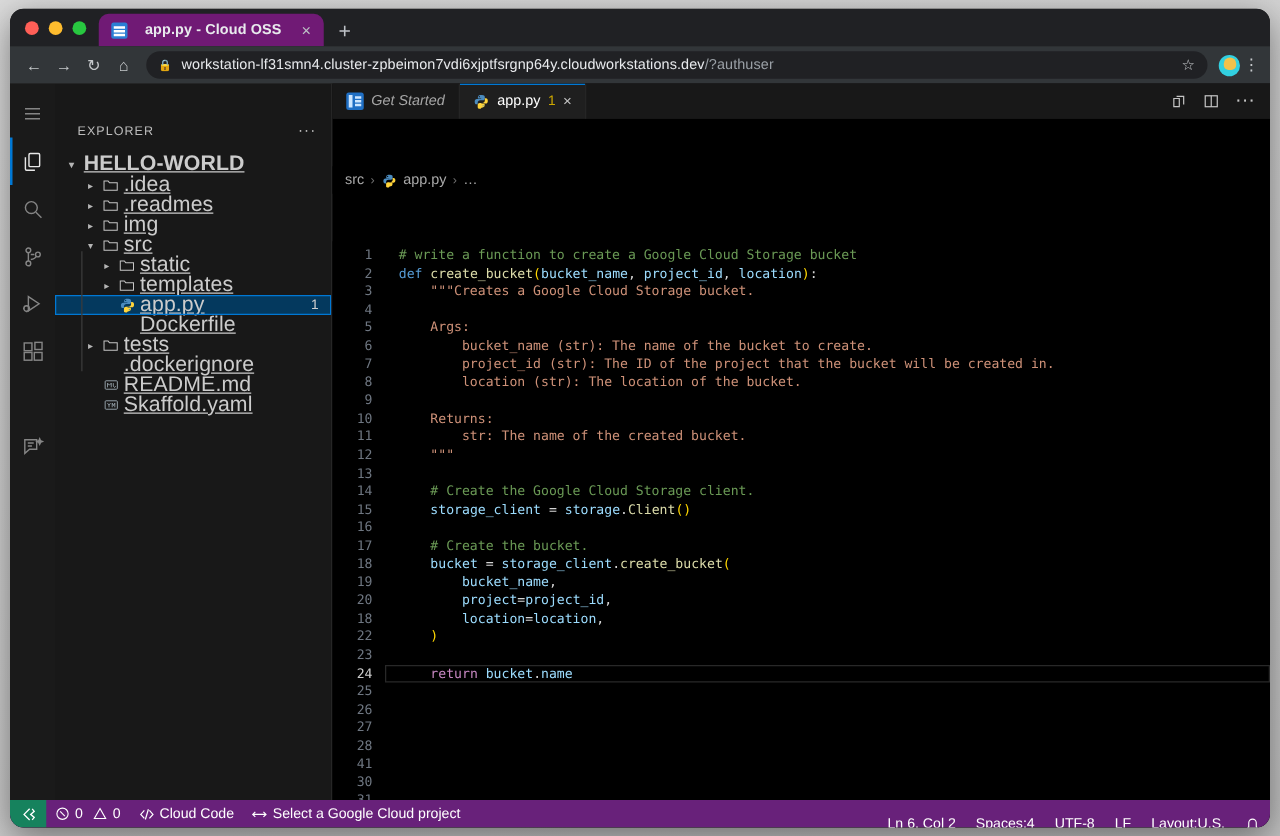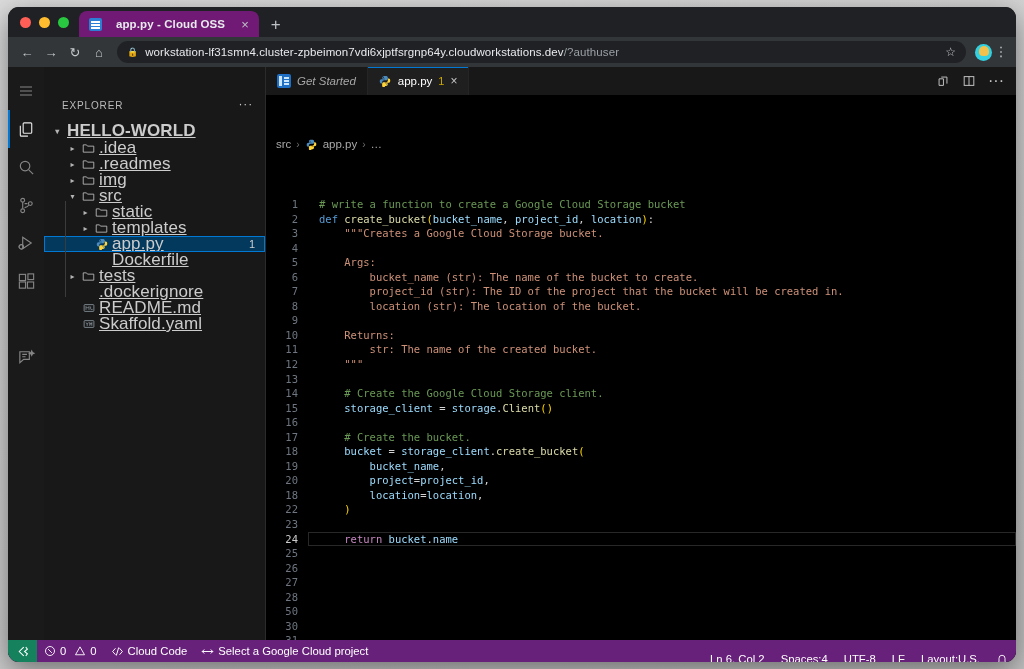--- a/index.html
+++ b/index.html
@@ -507,21 +507,21 @@
                 <div>19</div>
                 <div>20</div>
                 <div>18</div>
                 <div>22</div>
                 <div>23</div>
                 <div class="cur">24</div>
                 <div>25</div>
                 <div>26</div>
                 <div>27</div>
                 <div>28</div>
-                <div>50</div>
+                <div>41</div>
                 <div>30</div>
                 <div>31</div>
                 <div>32</div>
                 <div>33</div>
                 <div>34</div>
                 <div>35</div>
                 <div>36</div>
               </div>
             <div class="lines" id="code-lines"><div class="ln"><span class="cm"># write a function to create a Google Cloud Storage bucket</span></div><div class="ln"><span class="kw">def </span><span class="fn">create_bucket</span><span class="br1">(</span><span class="var">bucket_name</span><span class="op">, </span><span class="var">project_id</span><span class="op">, </span><span class="var">location</span><span class="br1">)</span><span class="op">:</span></div><div class="ln"><span class="str">    """Creates a Google Cloud Storage bucket.</span></div><div class="ln">&nbsp;</div><div class="ln"><span class="str">    Args:</span></div><div class="ln"><span class="str">        bucket_name (str): The name of the bucket to create.</span></div><div class="ln"><span class="str">        project_id (str): The ID of the project that the bucket will be created in.</span></div><div class="ln"><span class="str">        location (str): The location of the bucket.</span></div><div class="ln">&nbsp;</div><div class="ln"><span class="str">    Returns:</span></div><div class="ln"><span class="str">        str: The name of the created bucket.</span></div><div class="ln"><span class="str">    """</span></div><div class="ln">&nbsp;</div><div class="ln"><span class="cm">    # Create the Google Cloud Storage client.</span></div><div class="ln"><span class="op">    </span><span class="var">storage_client</span><span class="op"> = </span><span class="var">storage</span><span class="op">.</span><span class="fn">Client</span><span class="br1">()</span></div><div class="ln">&nbsp;</div><div class="ln"><span class="cm">    # Create the bucket.</span></div><div class="ln"><span class="op">    </span><span class="var">bucket</span><span class="op"> = </span><span class="var">storage_client</span><span class="op">.</span><span class="fn">create_bucket</span><span class="br1">(</span></div><div class="ln"><span class="op">        </span><span class="var">bucket_name</span><span class="op">,</span></div><div class="ln"><span class="op">        </span><span class="var">project</span><span class="op">=</span><span class="var">project_id</span><span class="op">,</span></div><div class="ln"><span class="op">        </span><span class="var">location</span><span class="op">=</span><span class="var">location</span><span class="op">,</span></div><div class="ln"><span class="op">    </span><span class="br1">)</span></div><div class="ln">&nbsp;</div><div class="ln active-line"><span class="op">    </span><span class="kw2">return </span><span class="var">bucket</span><span class="op">.</span><span class="var">name</span></div><div class="ln">&nbsp;</div><div class="ln">&nbsp;</div><div class="ln">&nbsp;</div><div class="ln">&nbsp;</div><div class="ln">&nbsp;</div><div class="ln">&nbsp;</div><div class="ln">&nbsp;</div><div class="ln">&nbsp;</div><div class="ln">&nbsp;</div><div class="ln">&nbsp;</div><div class="ln">&nbsp;</div><div class="ln">&nbsp;</div></div>
           </div>

